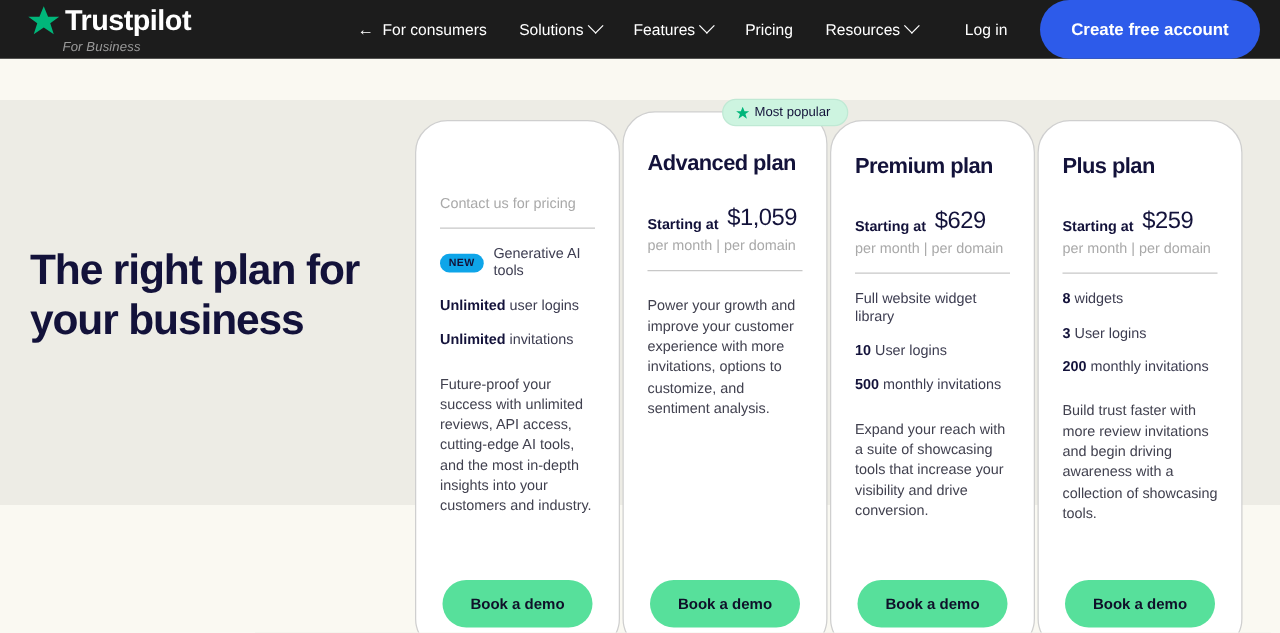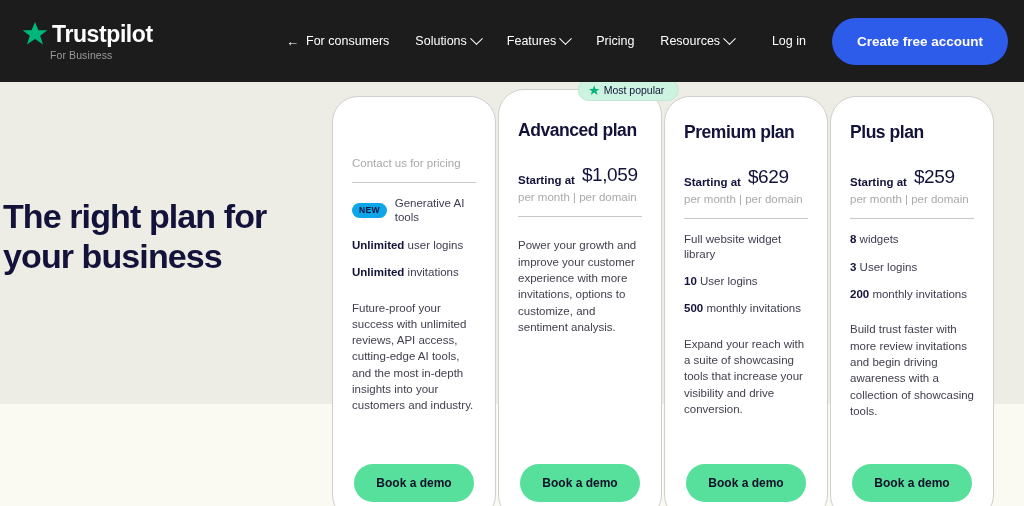--- a/index.html
+++ b/index.html
@@ -9,21 +9,21 @@
     overflow: hidden;
   }
   body {
     font-family: "Liberation Sans", sans-serif;
     background: #faf9f2;
     position: relative;
   }
 
   
   .navbar {
-    height: 82px;
+    height: 47px;
     background: #1c1c1c;
     display: flex;
     align-items: center;
     padding: 0 16px 0 22px;
     position: relative;
     z-index: 20;
   }
   .brand {
     display: flex;
     flex-direction: column;
@@ -43,20 +43,21 @@
     font-weight: 700;
     letter-spacing: -0.4px;
     line-height: 1;
   }
   .brand-sub {
     color: #9b9b9b;
     font-size: 10.5px;
     margin-left: 28px;
     margin-top: 2px;
     letter-spacing: 0.1px;
+    font-style: italic;
   }
 
   .nav-links {
     display: flex;
     align-items: center;
     gap: 26px;
     margin-left: 14px;
   }
   .nav-item {
     color: #ffffff;
@@ -111,21 +112,21 @@
   .hero-band {
     position: absolute;
     top: 15px;
     left: 0;
     right: 0;
     height: 324px;
     background: #edece5;
   }
   .hero-title {
     position: absolute;
-    left: 3px;
+    left: 24px;
     top: 132px;
     width: 300px;
     font-size: 34px;
     line-height: 1.17;
     font-weight: 800;
     letter-spacing: -0.9px;
     color: #13123a;
     z-index: 3;
   }
 

